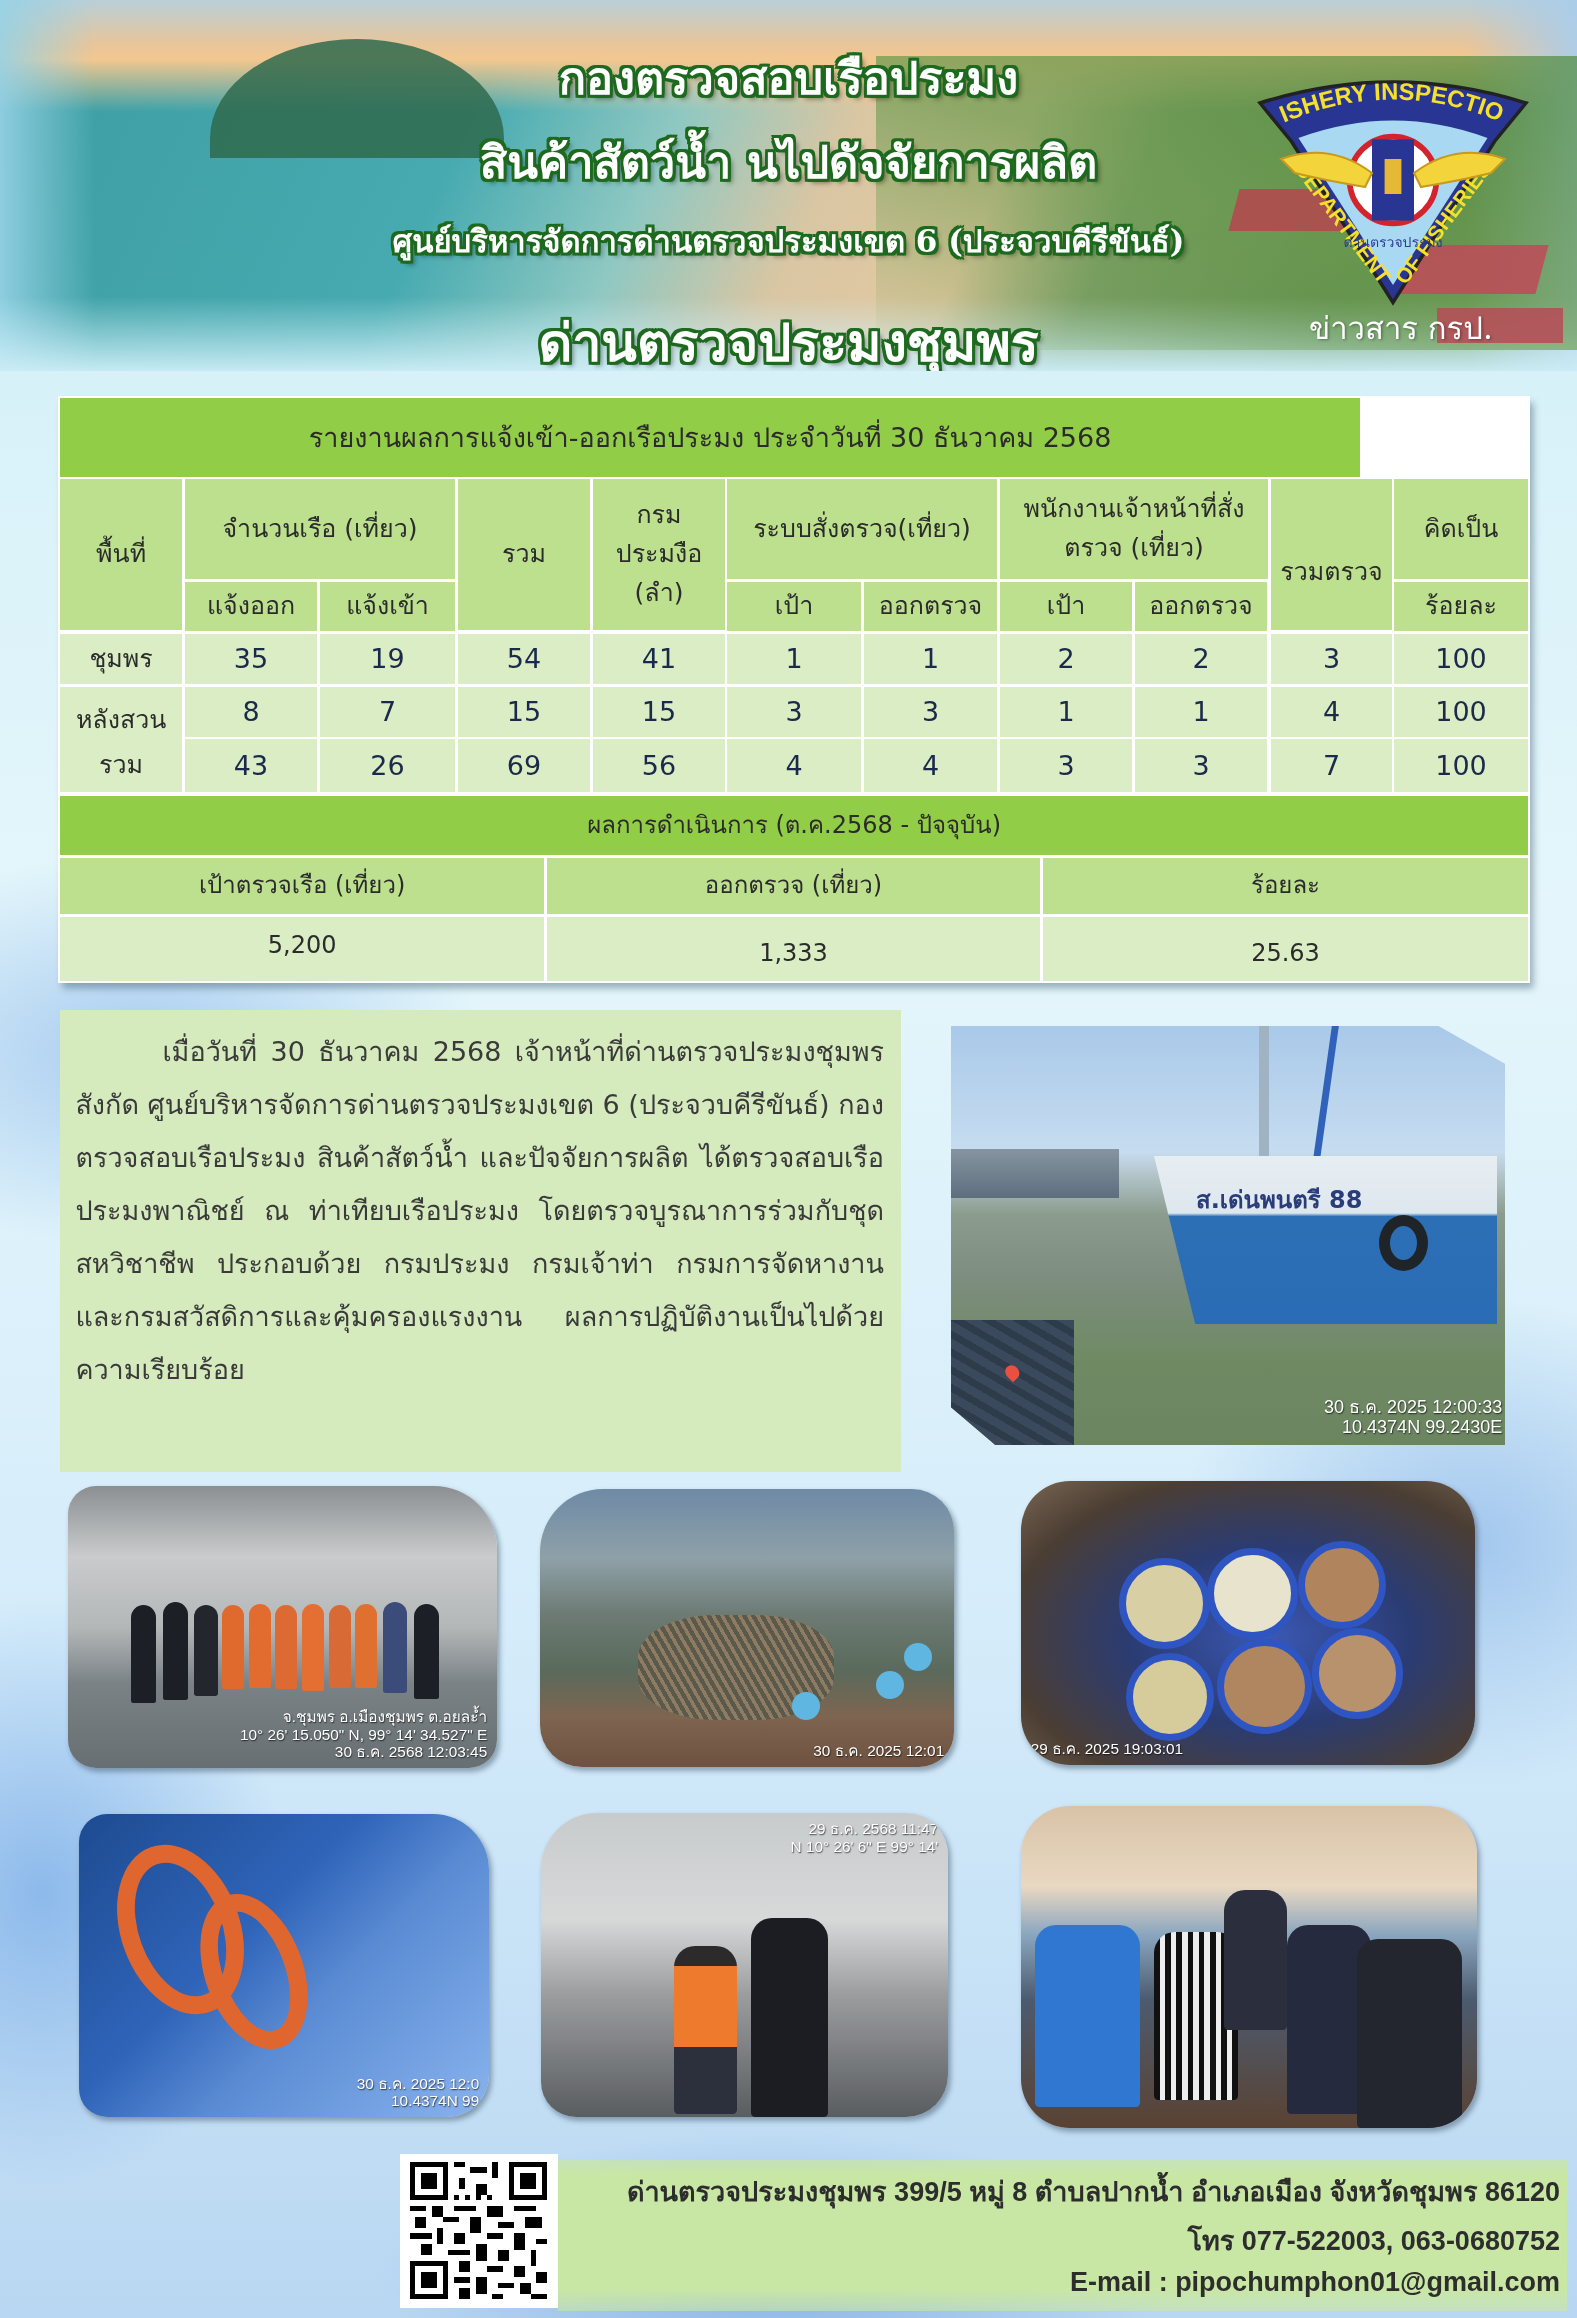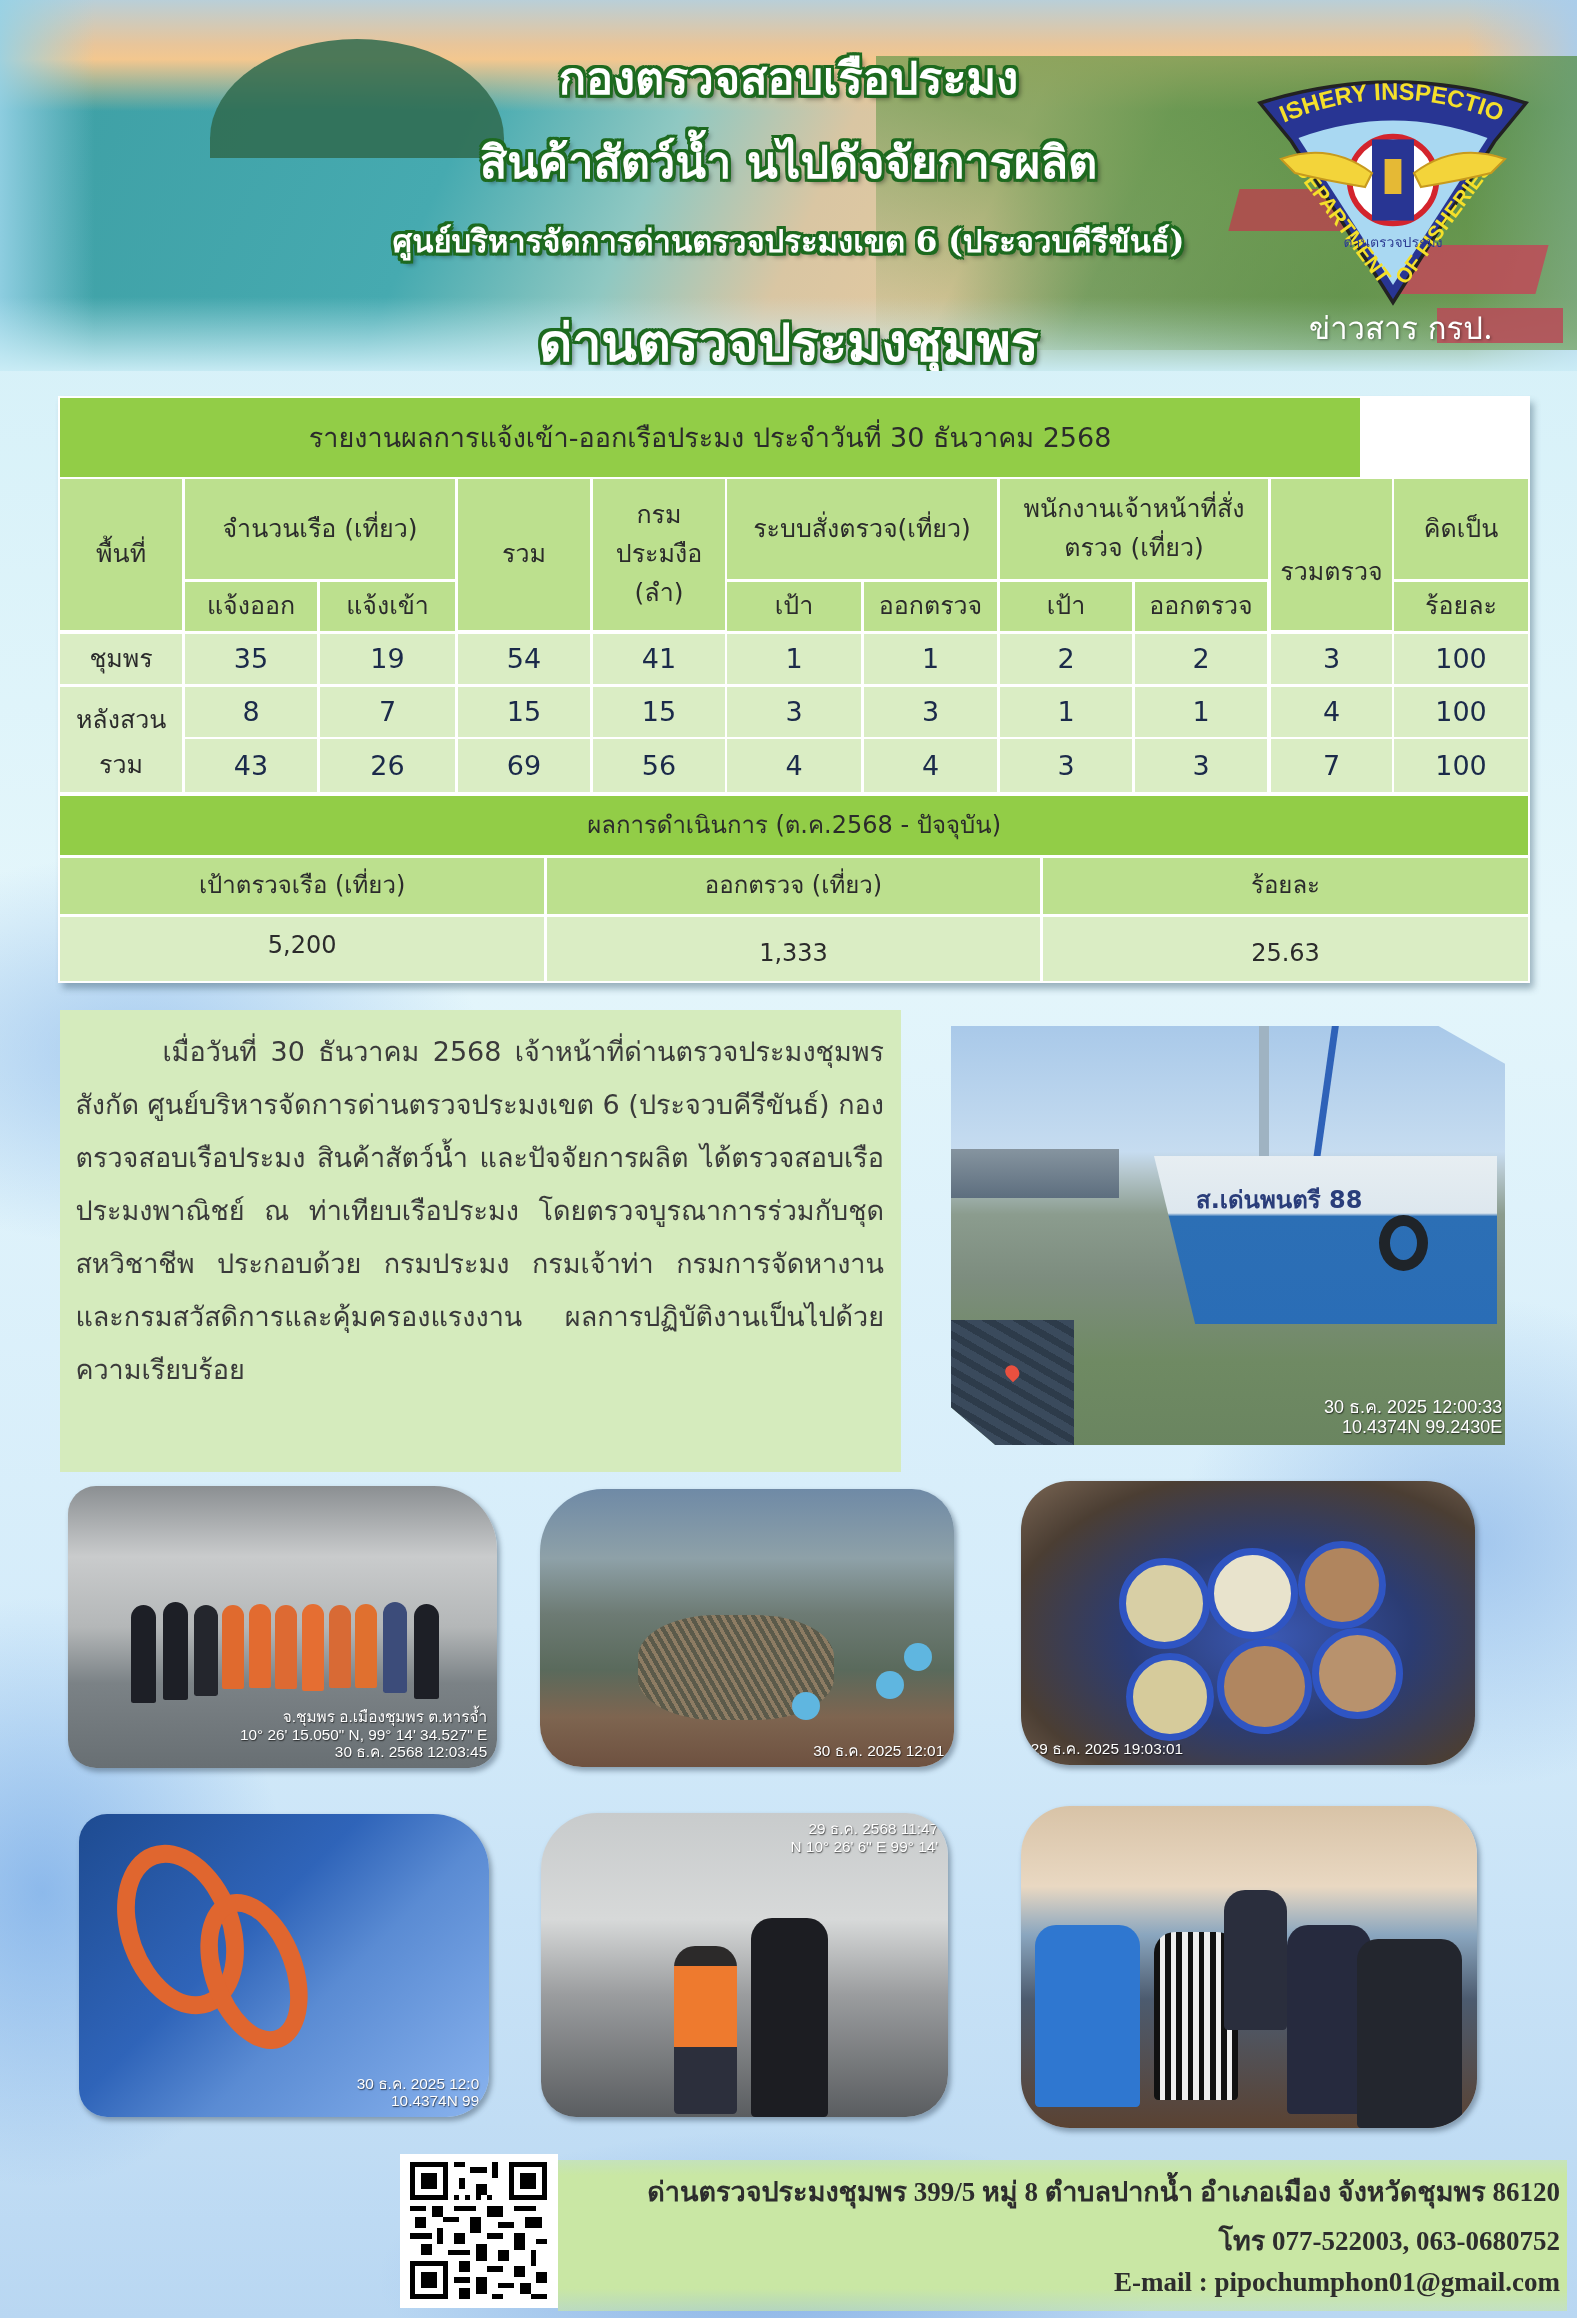--- a/index.html
+++ b/index.html
@@ -184,21 +184,21 @@
     position: absolute; left: 400px; top: 2154px; width: 158px; height: 154px;
     background: #fff; padding: 8.4px;
   }
   .qr svg { width: 100%; height: 100%; }
   .contact {
     position: absolute; left: 558px; top: 2160px; width: 1009px; height: 151px;
     background: linear-gradient(180deg, rgba(201,231,164,0.7) 0%, #c9e7a4 10%, #c9e7a4 85%, rgba(201,231,164,0.6) 100%);
   }
   .contact .line {
     position: absolute; right: 7px; text-align: center;
-    font-family: Liberation Serif, serif; font-weight: bold; color: #2d2d2d;
+    font-family: Liberation Sans, sans-serif; font-weight: bold; color: #2d2d2d;
   }
   .contact .l1 { top: 9.8px; font-size: 27px; }
   .contact .l2 { top: 59px; font-size: 27px; }
   .contact .l3 { top: 107px; font-size: 27px; }
 </style>
 </head>
 <body>
 
 <div class="banner">
   <div class="mountain"></div>
@@ -331,21 +331,21 @@
   <div class="person" style="left:126px;top:119px;width:24px;height:91px;background:#24262d;"></div>
   <div class="person" style="left:154px;top:119px;width:22.4px;height:84px;background:#e06a2e;"></div>
   <div class="person" style="left:181px;top:118px;width:22.4px;height:84px;background:#e26b30;"></div>
   <div class="person" style="left:207px;top:119px;width:22.4px;height:84px;background:#dd6a33;"></div>
   <div class="person" style="left:234px;top:118px;width:22.4px;height:87px;background:#e56e32;"></div>
   <div class="person" style="left:261px;top:119px;width:22.4px;height:83px;background:#d86a35;"></div>
   <div class="person" style="left:287px;top:118px;width:22.4px;height:84px;background:#e0702f;"></div>
   <div class="person" style="left:315px;top:116px;width:24px;height:91px;background:#3c4c7a;"></div>
   <div class="person" style="left:346px;top:118px;width:25px;height:95px;background:#1d1f26;"></div>
   <div class="ph-label">
-    <div>จ.ชุมพร อ.เมืองชุมพร ต.หารจ้ำ</div>
+    <div>จ.ชุมพร อ.เมืองชุมพร ต.อยละ้ำ</div>
     <div>10° 26' 15.050" N, 99° 14' 34.527" E</div>
     <div>30 ธ.ค. 2568 12:03:45</div>
   </div>
 </div>
 
 <div class="photo p2">
   <div style="position:absolute;left:98px;top:126px;width:196px;height:105px;border-radius:40%;background:repeating-linear-gradient(60deg,#8d7c63 0 3.5px,#5b5a4a 3.5px 7.7px);"></div>
   <div style="position:absolute;left:336px;top:182px;width:28px;height:28px;border-radius:50%;background:#5fb6e0;"></div>
   <div style="position:absolute;left:364px;top:154px;width:28px;height:28px;border-radius:50%;background:#5fb6e0;"></div>
   <div style="position:absolute;left:252px;top:203px;width:28px;height:28px;border-radius:50%;background:#5fb6e0;"></div>

